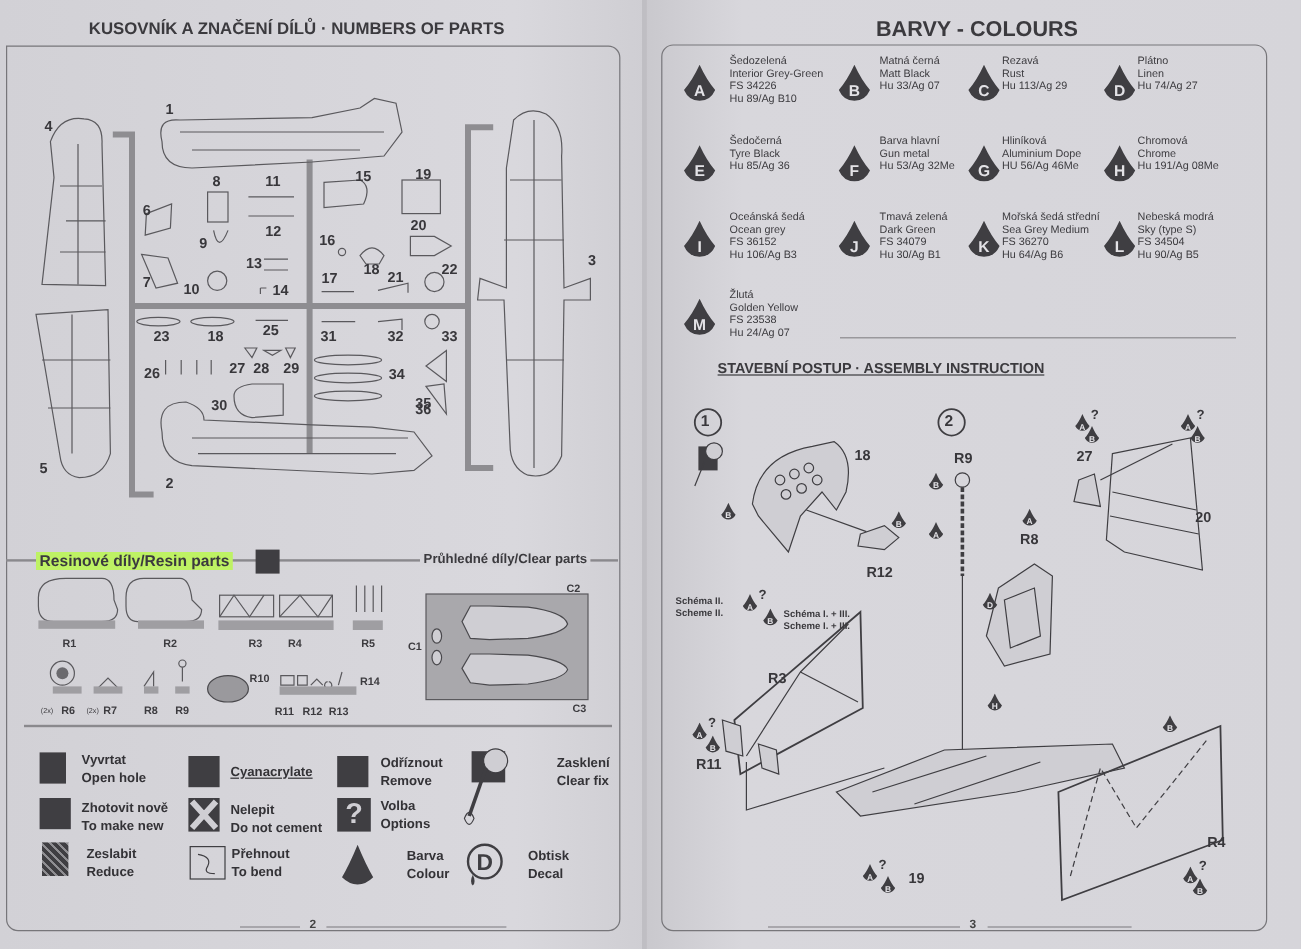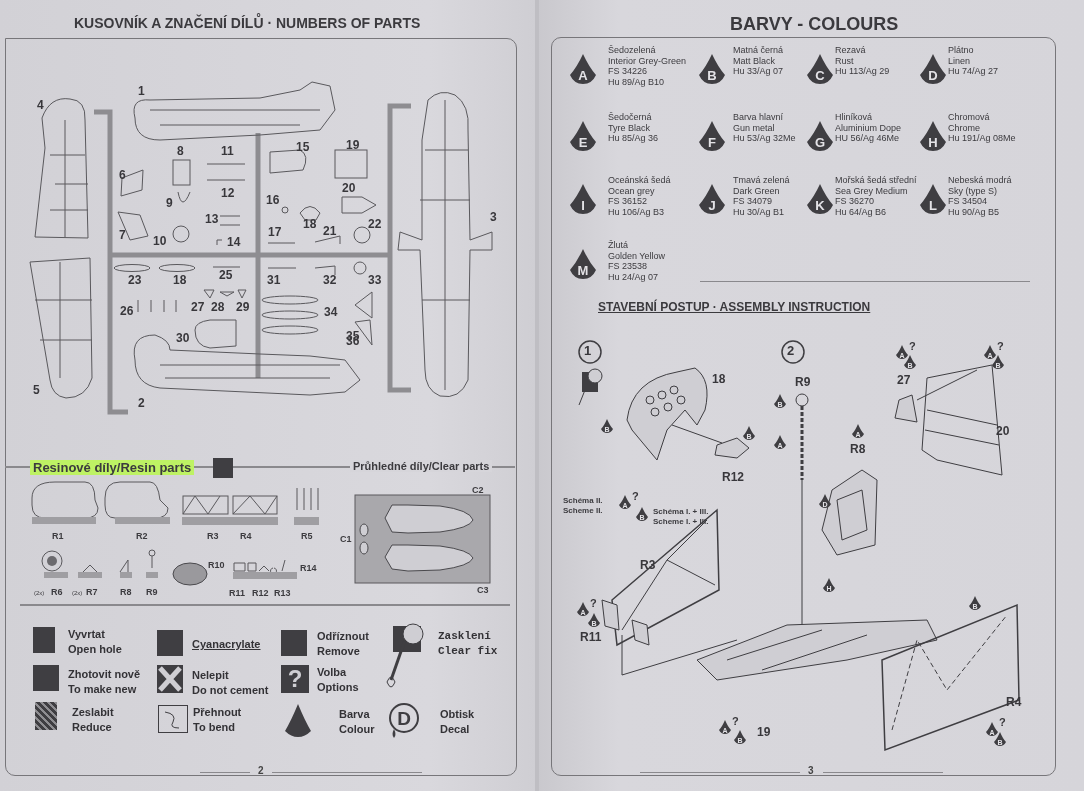--- a/index.html
+++ b/index.html
@@ -195,21 +195,21 @@
   <div class="lbl" style="left:317px;top:629px;"><span>Odříznout</span><br><span>Remove</span></div>
 
   <div style="position:absolute;left:385px;top:620px;width:48px;height:80px;">
     <svg width="48" height="80">
         <rect x="8" y="6" width="28" height="26" fill="#3f3e42"></rect>
         <circle cx="28" cy="14" r="10" fill="#cfced3" stroke="#3f3e42"></circle>
         <path d="M20 20 L6 60" stroke="#3f3e42" stroke-width="3"></path>
         <path d="M2 62 Q6 52 10 62 Q6 72 2 62 Z" fill="none" stroke="#3f3e42"></path>
       </svg>
   </div>
-  <div class="lbl" style="left:438px;top:629px;font-family:Liberation Mono, monospace;"><span>Zasklení</span><br><span>Clear fix</span></div>
+  <div class="lbl" style="left:464px;top:629px;"><span>Zasklení</span><br><span>Clear fix</span></div>
 
   <div class="legend-box" style="left:33px;top:665px;width:26px;height:26px;"></div>
   <div class="lbl" style="left:68px;top:667px;"><span>Zhotovit nově</span><br><span>To make new</span></div>
 
   <div class="legend-box" style="left:157px;top:665px;width:26px;height:28px;">
     <svg width="26" height="28">
         <path d="M3 3 L23 25 M23 3 L3 25" stroke="#cfced3" stroke-width="5"></path>
       </svg>
   </div>
   <div class="lbl" style="left:192px;top:668px;"><span>Nelepit</span><br><span>Do not cement</span></div>

